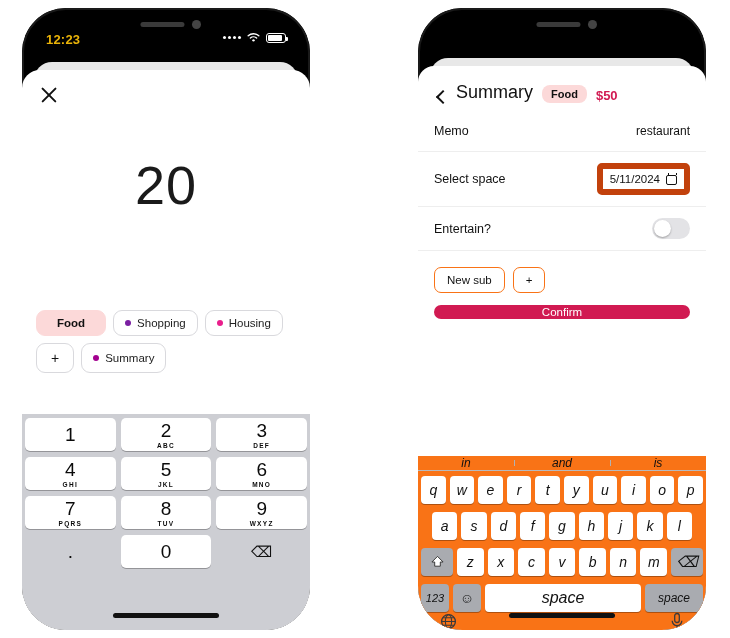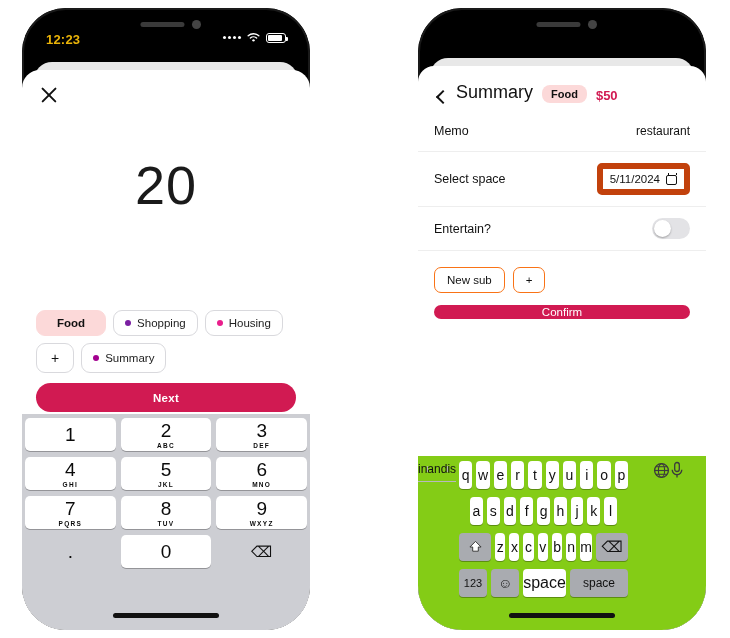--- a/index.html
+++ b/index.html
@@ -214,21 +214,21 @@
   }
   .btn-confirm{
     margin:12px 16px 8px 16px; height:14px; border:none; border-radius:14px;
     background:#d11a52; color:#fff; font-size:11.5px; cursor:pointer;
     width:calc(100% - 32px); font-family:"Liberation Sans", sans-serif;
   }
 
   
   .kb{
     position:absolute; left:0; right:0; bottom:0; top:390px;
-    background:#84cc16; display:flex; flex-direction:row;
+    background:#f97316; display:flex; flex-direction:column;font-style:italic;
   }
   .kb-pred{
     height:26px; display:flex; align-items:center;
     border-bottom:.5px solid #b8b9bd;
   }
   .kb-pred div{
     flex:1; text-align:center; font-size:12px; color:#111; cursor:pointer;
     position:relative;
   }
   .kb-pred div + div::before{
@@ -311,21 +311,20 @@
           </div>
           <div class="chip plus">
             <span>+</span>
           </div>
           <div class="chip">
             <span class="dot" style="background: rgb(163, 0, 143);"></span>
             <span>Summary</span>
           </div>
         </div>
 
-      <button class="btn-next">Next</button>
 
       <div class="numpad" id="numpad">
           <div class="np-row">
             <div class="np-key">
               <div class="num">1</div>
             </div>
             <div class="np-key">
               <div class="num">2</div>
               <div class="ltr">ABC</div>
             </div>

